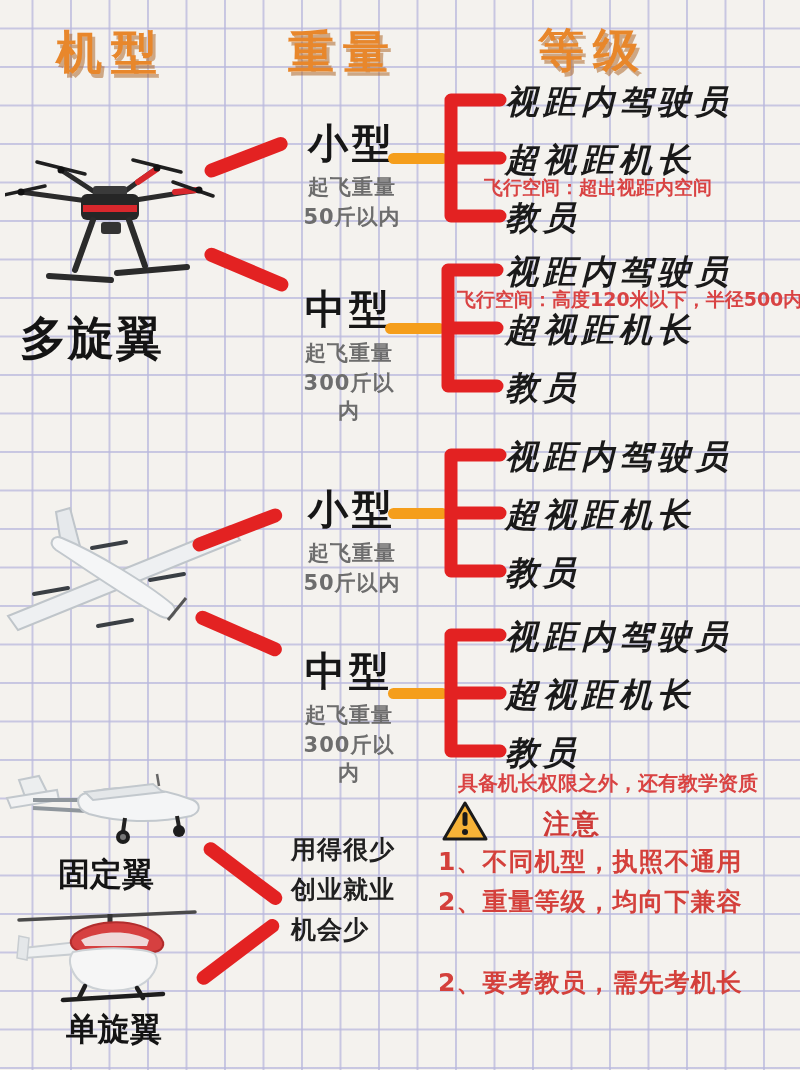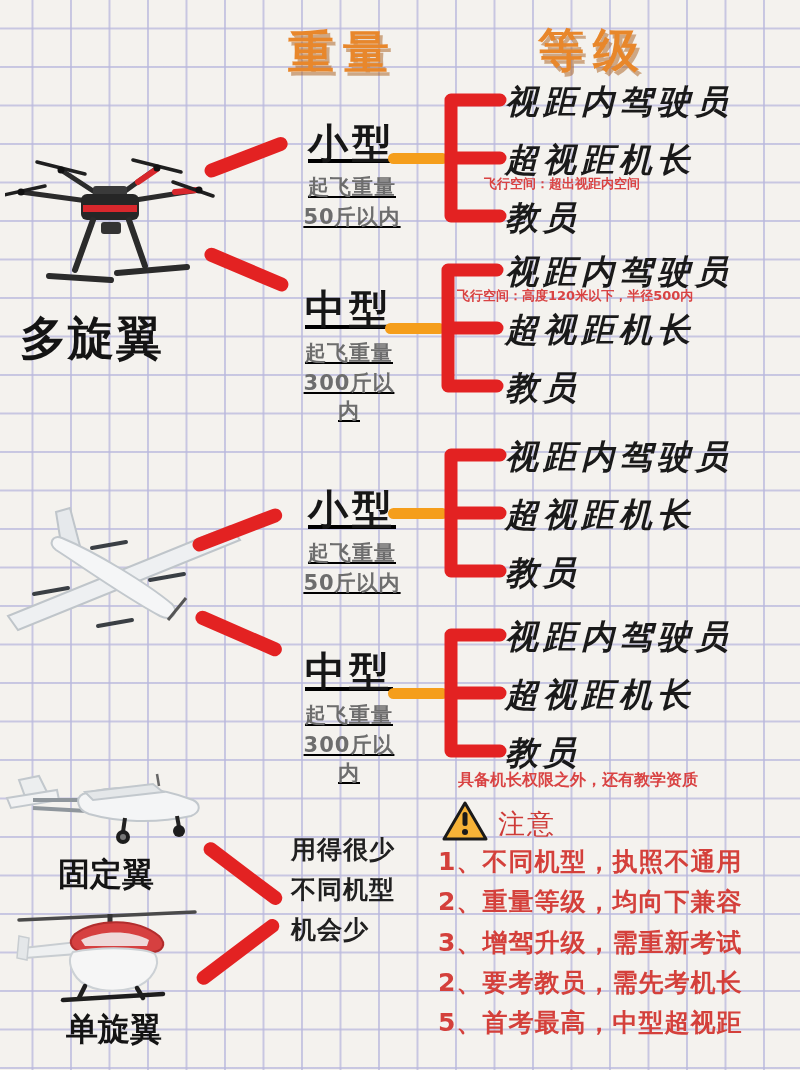--- a/index.html
+++ b/index.html
@@ -12,39 +12,40 @@
       #f4f2ee;
     background-size:38.5px 38.5px;
     background-position:-7px -11px;
   }
   .hdr{
     position:absolute;font-size:46px;font-weight:800;color:#e8872b;
     letter-spacing:9px;white-space:nowrap;
     text-shadow:3px 4px 0 rgba(168,92,25,.5);
   }
   .type-label{position:absolute;font-weight:700;color:#141414;white-space:nowrap;}
-  .weight-group{position:absolute;width:112px;text-align:center;text-decoration:underline;}
+  .weight-group{position:absolute;width:112px;text-align:center;}
   .weight-name{font-size:40px;font-weight:700;color:#161616;letter-spacing:4px;}
   .weight-sub{font-size:21px;font-weight:700;color:#6d6d6d;letter-spacing:1px;line-height:28px;margin-top:2px;}
   .level{position:absolute;font-size:33px;font-weight:600;color:#1a1a1a;letter-spacing:5px;white-space:nowrap;font-style:italic;}
-  .rednote{position:absolute;font-size:13px;font-weight:700;color:#d94343;white-space:nowrap;}
+  .rednote{position:absolute;font-size:19px;font-weight:700;color:#d94343;white-space:nowrap;}
   .slash{position:absolute;height:14px;border-radius:8px;background:#e32222;transform-origin:left center;}
   .oconn{position:absolute;height:11px;border-radius:6px;background:#f59e1b;}
   .bracket{position:absolute;}
   .aircraft{position:absolute;}
   .comment-line{font-size:25px;font-weight:600;color:#202020;line-height:40px;letter-spacing:1px;white-space:nowrap;}
   .comment-block{position:absolute;}
-  .notice-title{position:absolute;font-size:27px;font-weight:400;color:#ce3b38;letter-spacing:2px;}
+  .notice-title{position:absolute;font-size:27px;font-weight:700;color:#ce3b38;letter-spacing:2px;margin-left:45px;}
   .notice-item{position:absolute;font-size:25px;font-weight:700;color:#d4403b;letter-spacing:1px;white-space:nowrap;}
 </style>
 </head>
 <body>
 
 <div class="canvas">
 
+  <div class="hdr" style="left:56px;top:22px">机型</div>
   <div class="hdr" style="left:288px;top:22px">重量</div>
   <div class="hdr" style="left:538px;top:20px">等级</div>
 
   <svg class="aircraft" style="left:5px;top:148px" width="210" height="150" viewBox="0 0 210 150">
     <g stroke="#2b2b2b" stroke-width="5" stroke-linecap="round">
       <line x1="105" y1="56" x2="16" y2="44"></line>
       <line x1="105" y1="54" x2="56" y2="22"></line>
       <line x1="105" y1="54" x2="152" y2="20"></line>
       <line x1="105" y1="56" x2="194" y2="42"></line>
     </g>
@@ -175,33 +176,31 @@
   <div class="level" style="left:505px;top:308px">超视距机长</div>
   <div class="level" style="left:505px;top:366px">教员</div>
 
   <div class="level" style="left:505px;top:435px">视距内驾驶员</div>
   <div class="level" style="left:505px;top:493px">超视距机长</div>
   <div class="level" style="left:505px;top:551px">教员</div>
 
   <div class="level" style="left:505px;top:615px">视距内驾驶员</div>
   <div class="level" style="left:505px;top:673px">超视距机长</div>
   <div class="level" style="left:505px;top:731px">教员</div>
-  <div class="rednote" style="left:458px;top:770px;font-size:16px">具备机长权限之外，还有教学资质</div>
+  <div class="rednote" style="left:458px;top:770px;font-size:20px">具备机长权限之外，还有教学资质</div>
 
   <div class="comment-block" style="left:291px;top:830px">
     <div class="comment-line">用得很少</div>
-    <div class="comment-line">不同机型</div>
+    <div class="comment-line">创业就业</div>
     <div class="comment-line">机会少</div>
   </div>
 
   <svg style="position:absolute;left:441px;top:800px" width="48" height="42" viewBox="0 0 48 42">
     <polygon points="24,3 45,39 3,39" fill="#F6B237" stroke="#1a1a1a" stroke-width="3" stroke-linejoin="round"></polygon>
     <rect x="21.5" y="12" width="5" height="14" rx="2.5" fill="#1a1a1a"></rect>
     <circle cx="24" cy="32" r="3" fill="#1a1a1a"></circle>
   </svg>
   <div class="notice-title" style="left:498px;top:806px">注意</div>
   <div class="notice-item" style="left:438px;top:845px">1、不同机型，执照不通用</div>
   <div class="notice-item" style="left:438px;top:885px">2、重量等级，均向下兼容</div>
-  <div class="notice-item" style="left:438px;top:926px">3、增驾升级，需重新考试</div>
   <div class="notice-item" style="left:438px;top:966px">2、要考教员，需先考机长</div>
-  <div class="notice-item" style="left:438px;top:1006px">5、首考最高，中型超视距</div>
 
 </div>
 
 </body></html>

